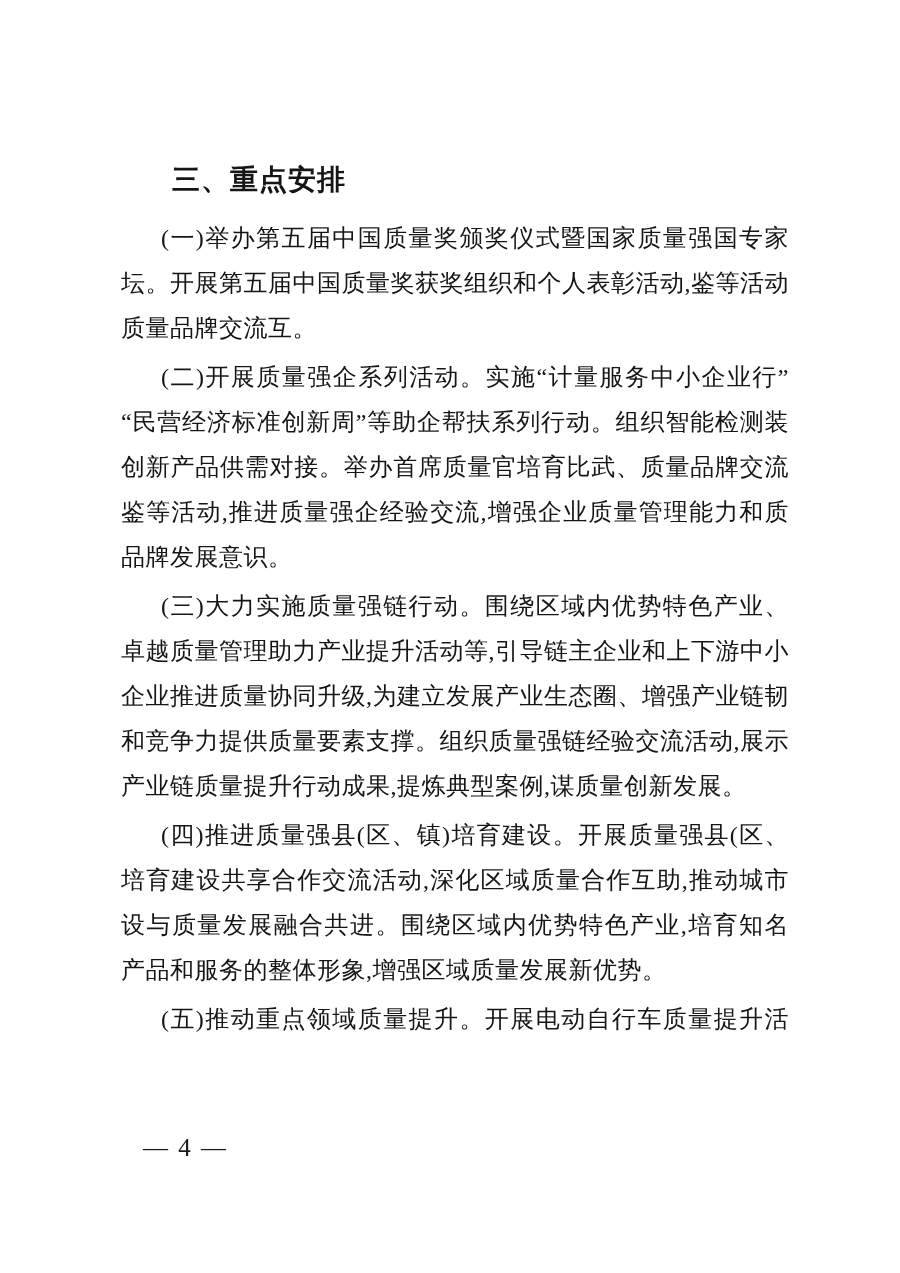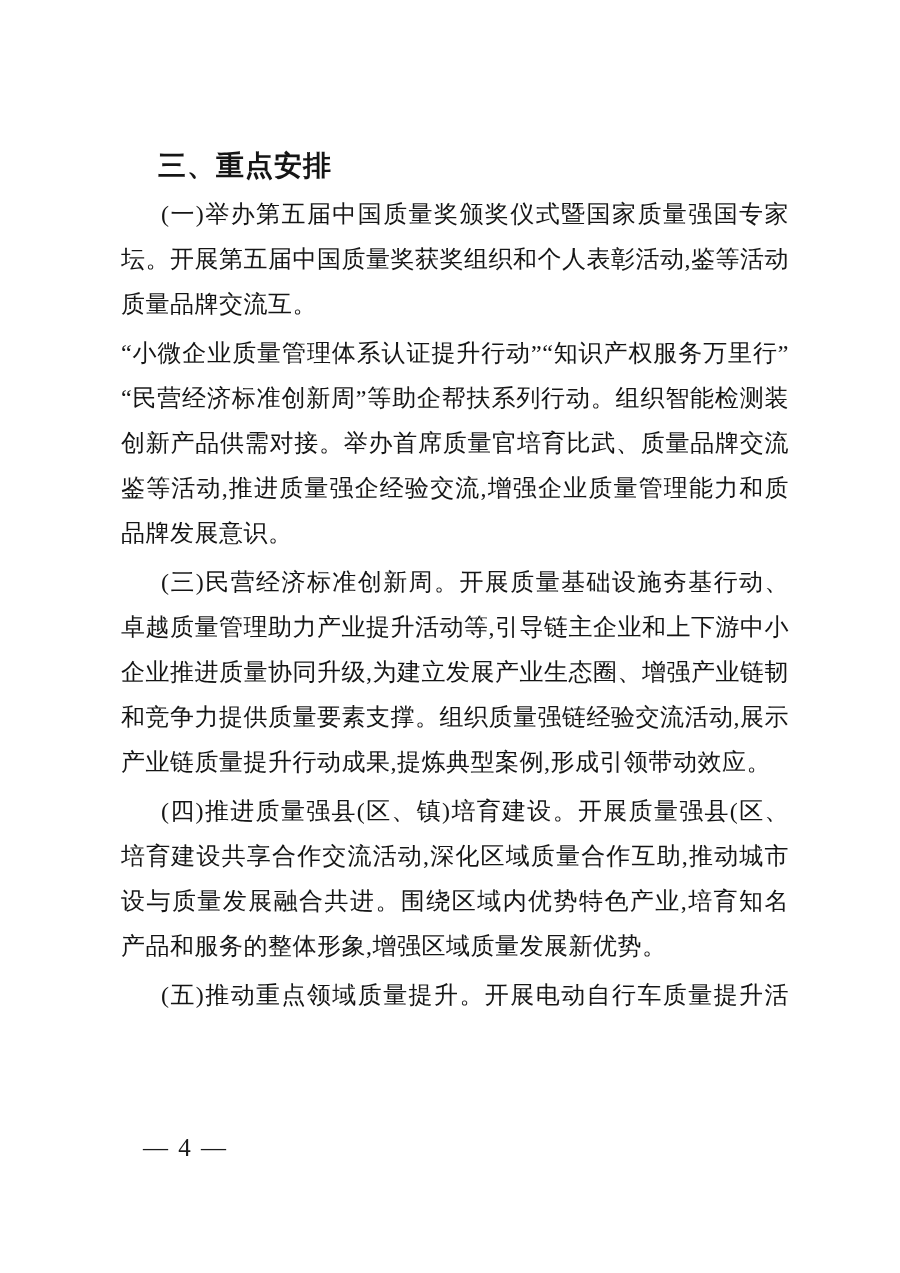--- a/index.html
+++ b/index.html
@@ -16,21 +16,21 @@
     font-family: "Liberation Serif", "DejaVu Serif", serif;
     color: #151515;
   }
   .content {
     position: absolute;
     left: 117px;
     top: 143px;
     width: 676px;
   }
   .heading {
-    margin: 0;
+    margin: 14px;
     padding-left: 41px;
     font-size: 28px;
     font-weight: bold;
     line-height: 45px;
     height: 45px;
     letter-spacing: 1px;
     font-family: "Liberation Sans", "DejaVu Sans", sans-serif;
   }
   .para {
     margin: 4px;
@@ -71,33 +71,33 @@
 
     <h2 class="heading">三、重点安排</h2>
 
     <div class="para ends">
       <div class="line indent">(一)举办第五届中国质量奖颁奖仪式暨国家质量强国专家论</div>
       <div class="line">坛。开展第五届中国质量奖获奖组织和个人表彰活动,鉴等活动</div>
       <div class="line">质量品牌交流互。</div>
     </div>
 
     <div class="para ends">
-      <div class="line">“小微企业质量管理体系认证提升行动”“知识产权服务万里行”</div>
+      <div class="line indent">(二)开展质量强企系列活动。实施“计量服务中小企业行”</div>
       <div class="line">“民营经济标准创新周”等助企帮扶系列行动。组织智能检测装备</div>
       <div class="line">创新产品供需对接。举办首席质量官培育比武、质量品牌交流互</div>
       <div class="line">鉴等活动,推进质量强企经验交流,增强企业质量管理能力和质量</div>
       <div class="line">品牌发展意识。</div>
     </div>
 
     <div class="para ends">
-      <div class="line indent">(三)民营经济标准创新周。开展质量基础设施夯基行动、</div>
+      <div class="line indent">(三)大力实施质量强链行动。围绕区域内优势特色产业、</div>
       <div class="line">卓越质量管理助力产业提升活动等,引导链主企业和上下游中小</div>
       <div class="line">企业推进质量协同升级,为建立发展产业生态圈、增强产业链韧性</div>
       <div class="line">和竞争力提供质量要素支撑。组织质量强链经验交流活动,展示</div>
-      <div class="line">产业链质量提升行动成果,提炼典型案例,形成引领带动效应。</div>
+      <div class="line">产业链质量提升行动成果,提炼典型案例,谋质量创新发展。</div>
     </div>
 
     <div class="para ends">
       <div class="line indent">(四)推进质量强县(区、镇)培育建设。开展质量强县(区、镇)</div>
       <div class="line">培育建设共享合作交流活动,深化区域质量合作互助,推动城市建</div>
       <div class="line">设与质量发展融合共进。围绕区域内优势特色产业,培育知名度、</div>
       <div class="line">产品和服务的整体形象,增强区域质量发展新优势。</div>
     </div>
 
     <div class="para continues">

